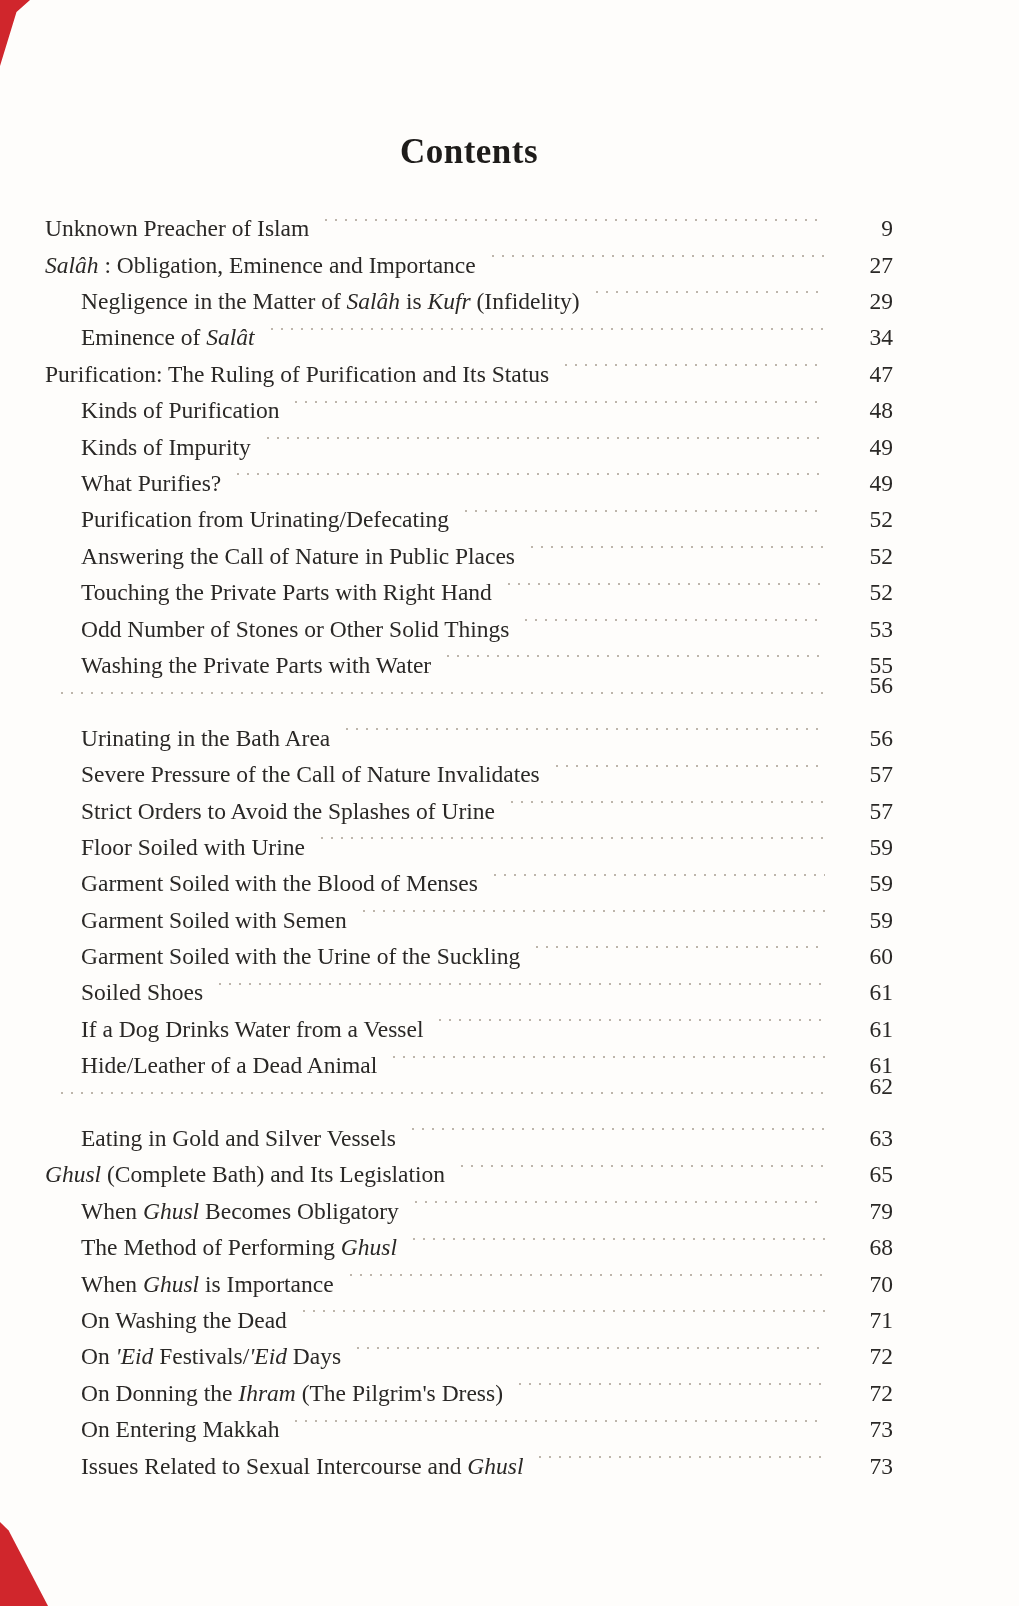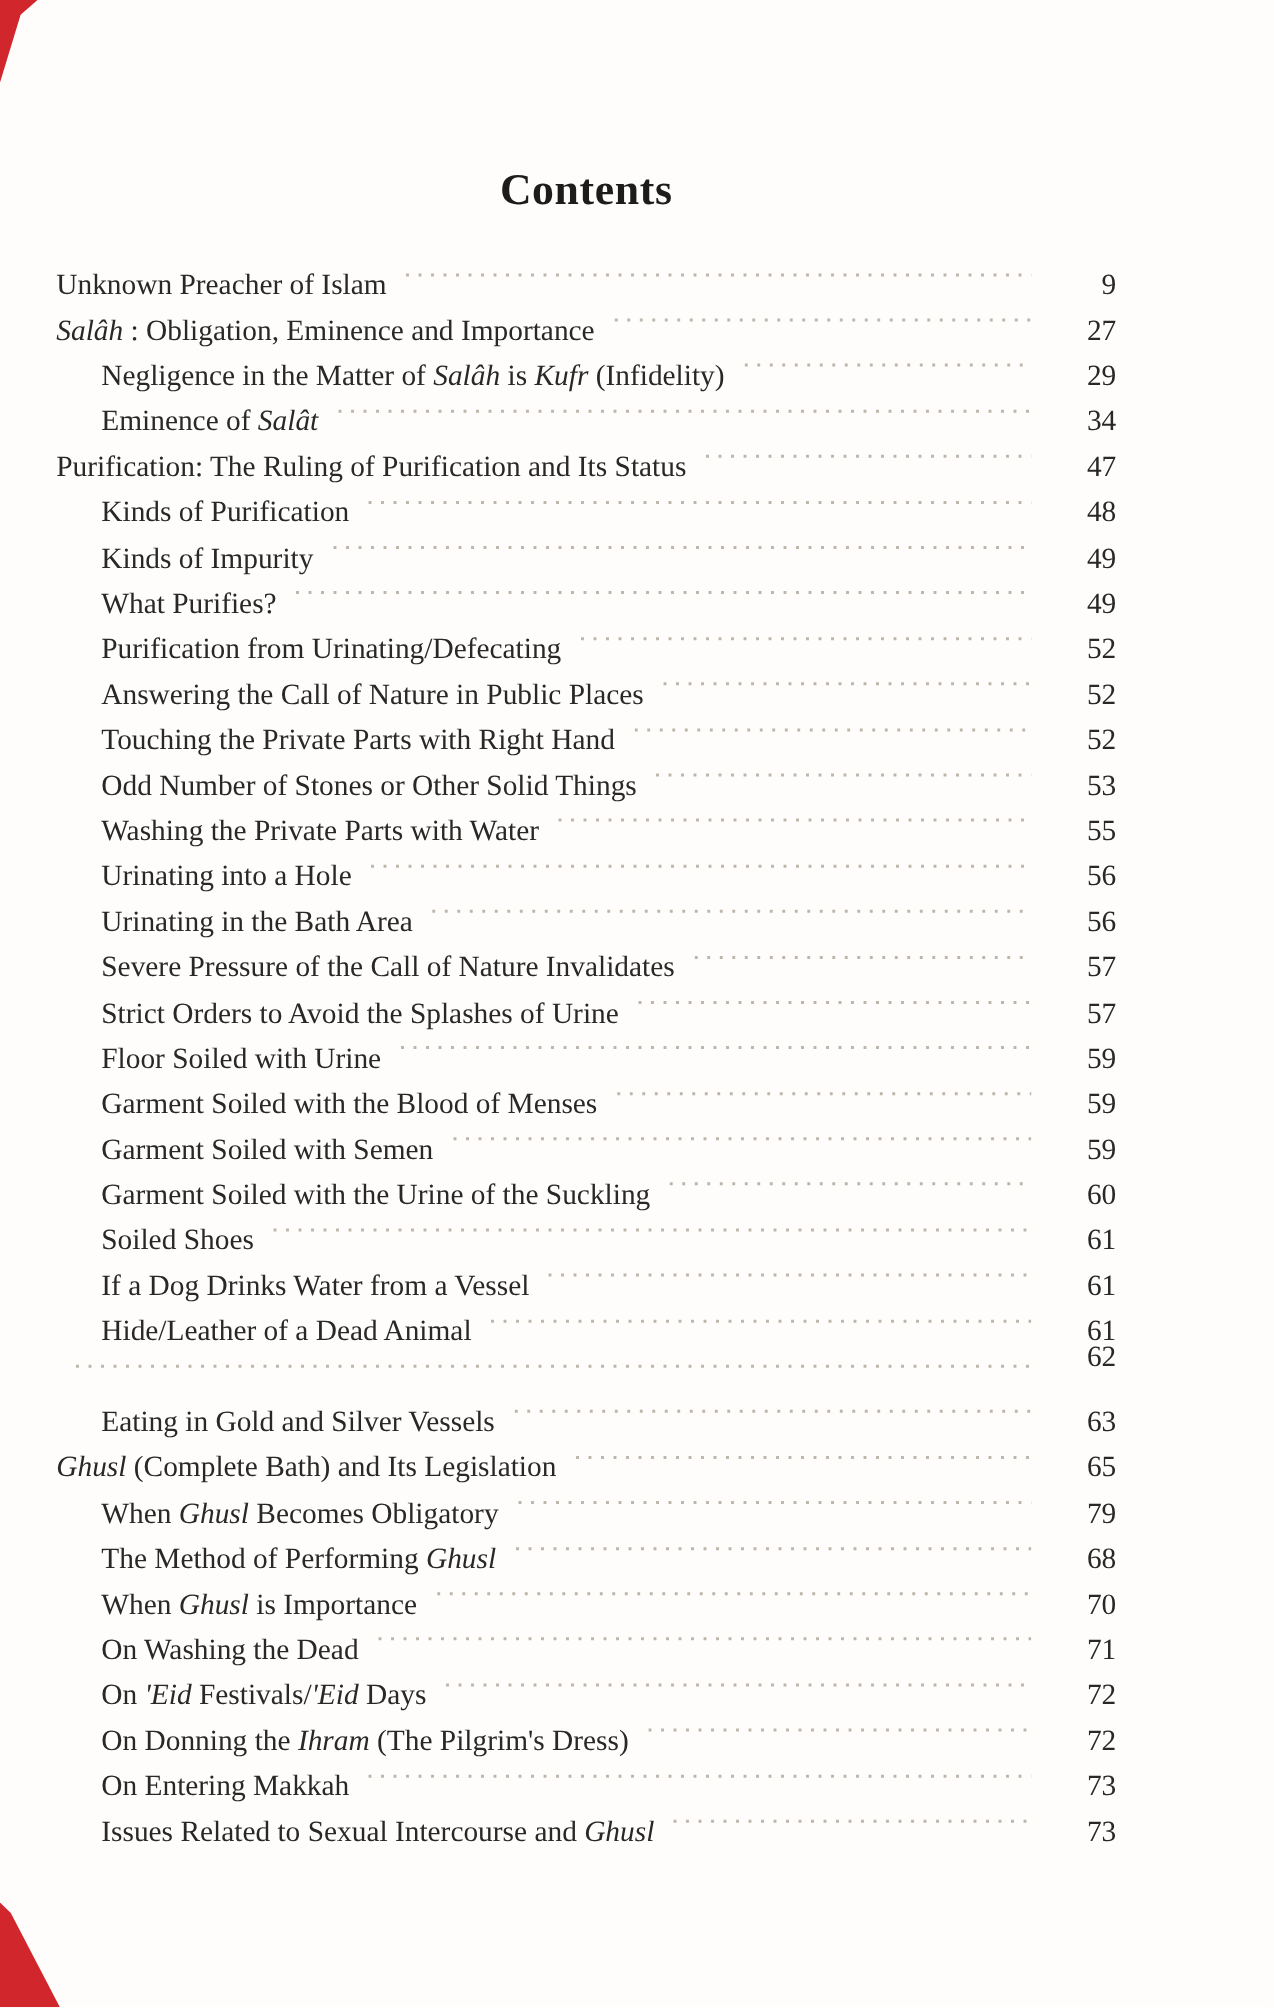--- a/index.html
+++ b/index.html
@@ -155,21 +155,20 @@
         <span class="toc-title"><span>Odd Number of Stones or Other Solid Things</span></span>
         <span class="leader"></span>
         <span class="toc-page">53</span>
       </div>
       <div class="toc-row indent">
         <span class="toc-title"><span>Washing the Private Parts with Water</span></span>
         <span class="leader"></span>
         <span class="toc-page">55</span>
       </div>
       <div class="toc-row indent">
-        <span class="toc-title"><span>Urinating into a Hole</span></span>
         <span class="leader"></span>
         <span class="toc-page">56</span>
       </div>
       <div class="toc-row indent">
         <span class="toc-title"><span>Urinating in the Bath Area</span></span>
         <span class="leader"></span>
         <span class="toc-page">56</span>
       </div>
       <div class="toc-row indent">
         <span class="toc-title"><span>Severe Pressure of the Call of Nature Invalidates</span></span>

